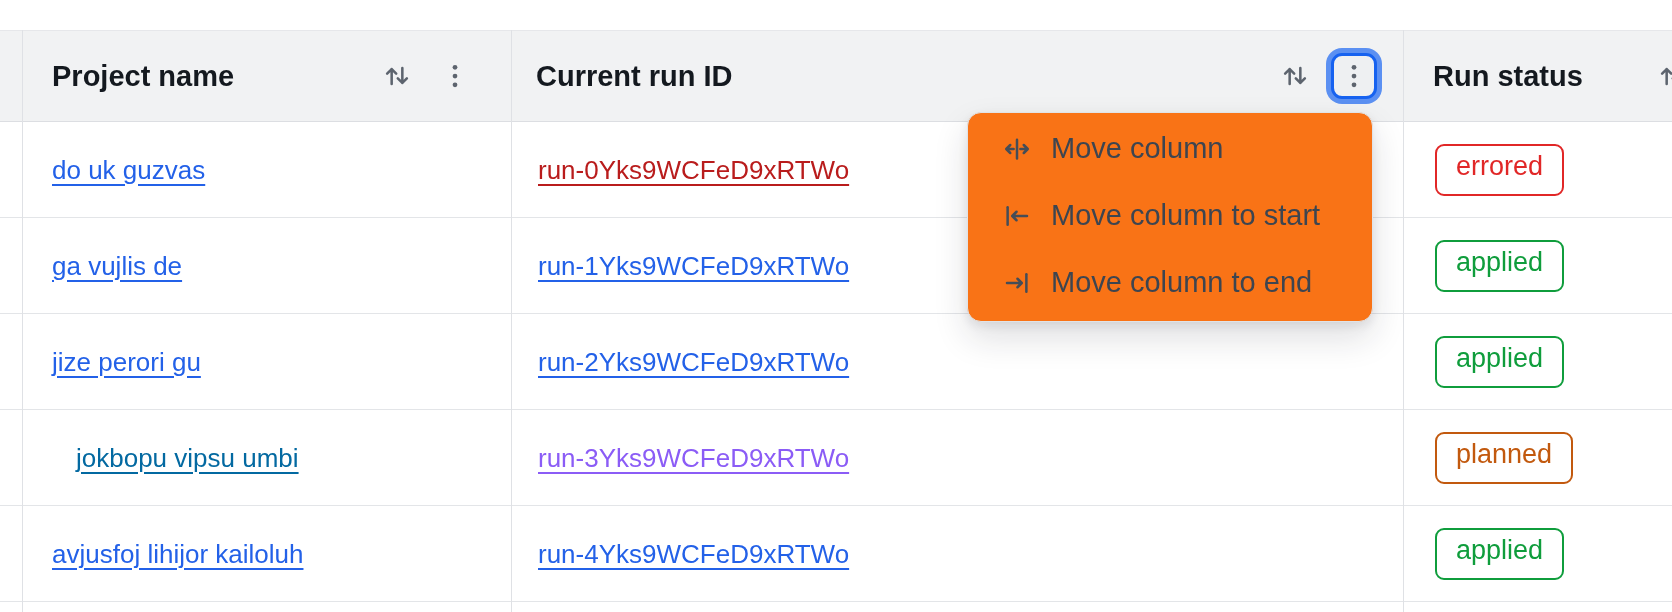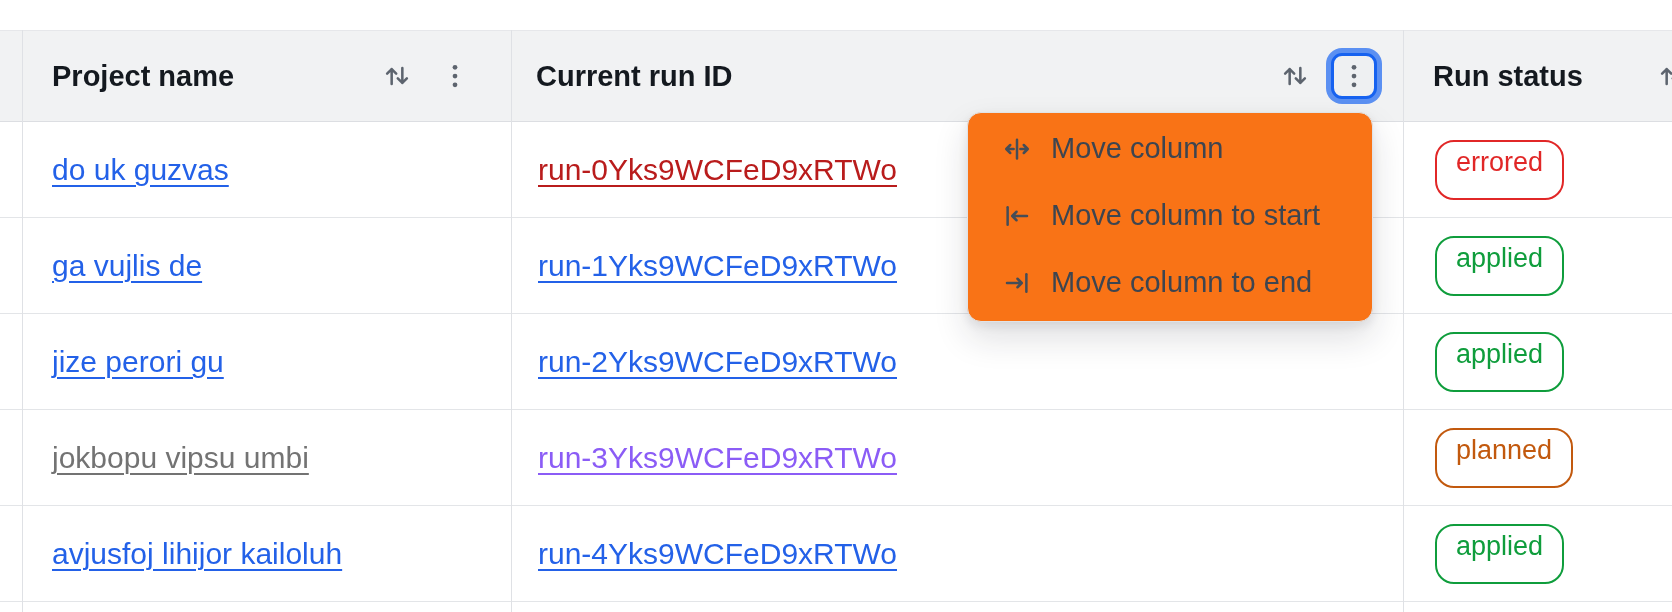--- a/index.html
+++ b/index.html
@@ -48,28 +48,28 @@
   }
 
   
   .trow { position:relative; height:96px; width:1672px; background:#ffffff; border-bottom:1px solid #e3e5e8; }
   .cell { position:absolute; top:0; height:96px; display:flex; align-items:center; }
   .cell.c1 { left:52px; }
   .cell.c2 { left:538px; }
   .cell.c3 { left:1435px; }
 
   a.tlink {
-    font-size:30px; color:#2361e8; text-decoration:underline;
+    font-size:26px; color:#2361e8; text-decoration:underline;
     text-decoration-thickness:2px; text-underline-offset:5px;
     white-space:nowrap; cursor:pointer;
   }
 
   .badge {
     display:inline-block; font-size:27px; line-height:1.1;
-    padding:6px 19px 21px; border:2px solid currentColor; border-radius:19px;
+    padding:6px 19px 12px; border:2px solid currentColor; border-radius:9px;
     white-space:nowrap; background:#fff;
   }
 
   
   .col-menu {
     position:absolute; left:967px; top:112px; width:406px; height:210px;
     background:#f97316; border:1px solid #e1e3e6; border-radius:14px;
     box-shadow:0 16px 34px rgba(25,30,40,0.14), 0 4px 10px rgba(25,30,40,0.08);
     z-index:50; padding:2px 0;
   }
@@ -169,21 +169,21 @@
     <div class="cell c2">
         <a class="tlink" href="#" style="color: rgb(35, 97, 232);">run-2Yks9WCFeD9xRTWo</a>
       </div>
     <div class="cell c3">
         <span class="badge" style="color: rgb(15, 157, 60);">applied</span>
       </div>
   </div>
 
   <div class="trow">
     <div class="cell c1">
-        <a class="tlink" href="#" style="color: #737373;">jokbopu vipsu umbi</a>
+        <a class="tlink" href="#" style="color: #0369a1; margin-left: 24px;">jokbopu vipsu umbi</a>
       </div>
     <div class="cell c2">
         <a class="tlink" href="#" style="color: #8b5cf6;">run-3Yks9WCFeD9xRTWo</a>
       </div>
     <div class="cell c3">
         <span class="badge" style="color: rgb(194, 89, 14);">planned</span>
       </div>
   </div>
 
   <div class="trow">

